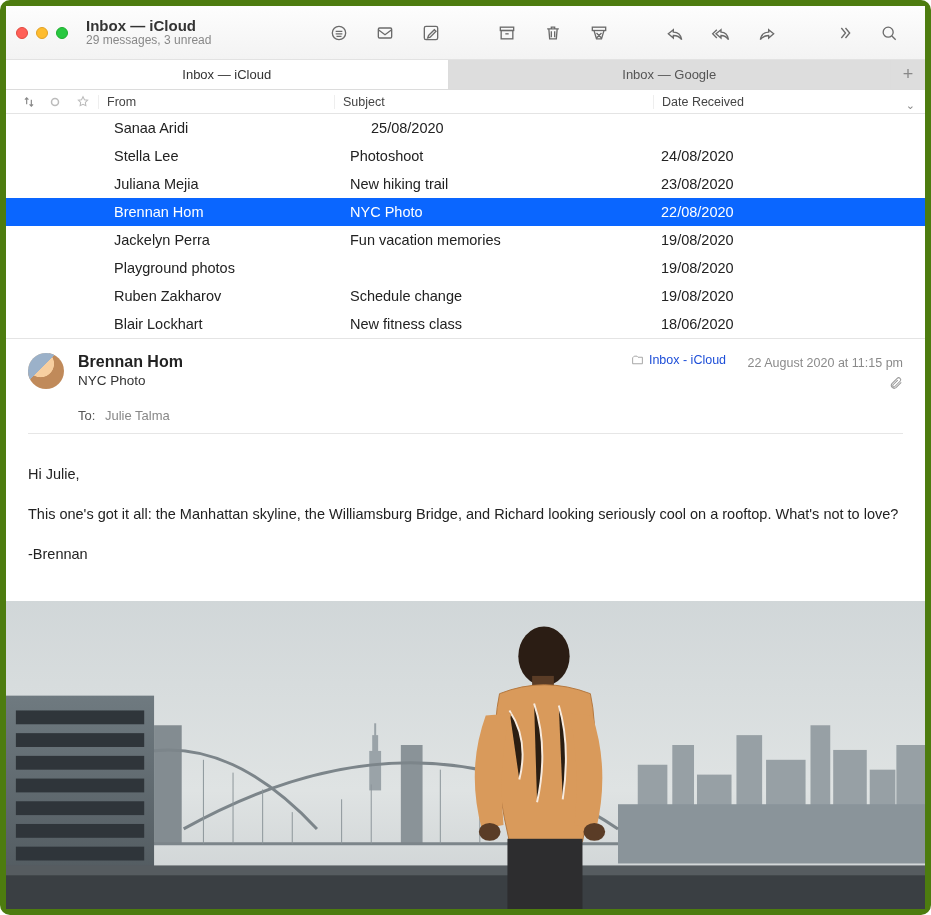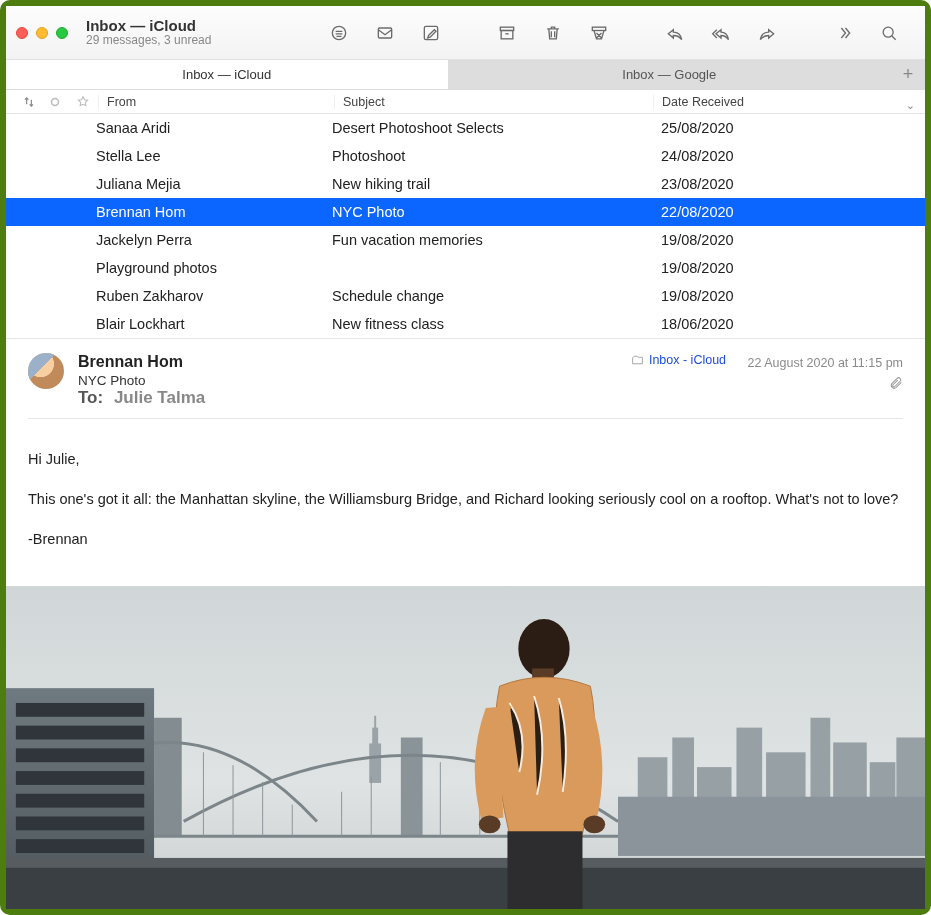--- a/index.html
+++ b/index.html
@@ -30,36 +30,36 @@
   .col-headers { height:24px; display:flex; align-items:center; font-size:12.5px; color:#444; border-bottom:1px solid #e4e4e4; background:#fff; padding-left:10px;}
   .ch-sort { width:26px; display:flex; align-items:center; justify-content:center; color:#888;}
   .ch-dot  { width:26px; display:flex; align-items:center; justify-content:center; color:#bbb;}
   .ch-flag { width:30px; display:flex; align-items:center; justify-content:center; color:#bbb;}
   .ch-from { width:236px; padding-left:8px; border-left:1px solid #eee;}
   .ch-subject { flex:1; padding-left:8px; border-left:1px solid #eee;}
   .ch-date { width:272px; padding-left:8px; border-left:1px solid #eee; position:relative;}
   .ch-date .chev { position:absolute; right:10px; top:4px; color:#888; font-size:11px;}
   
   .msg-list { }
-  .msg-row { height:28px; display:flex; align-items:center; font-size:14.5px; color:#222; padding-left:0;}
+  .msg-row { height:28px; display:flex; align-items:center; font-size:14.5px; color:#222; padding-left:18px;}
   .msg-row .c-sort{width:26px;} .msg-row .c-dot{width:26px;} .msg-row .c-flag{width:30px;}
   .msg-row .c-from{width:236px; padding-left:8px;}
   .msg-row .c-subject{flex:1; padding-left:8px;}
   .msg-row .c-date{width:272px; padding-left:8px;margin-left:21px;}
   .msg-row.selected { background:#0a66ff; color:#fff; }
   .msg-row.selected .c-from,.msg-row.selected .c-subject,.msg-row.selected .c-date{color:#fff;}
   
   .viewer { flex:1; display:flex; flex-direction:column; border-top:1px solid #e4e4e4; overflow:hidden;}
   .v-head { padding:14px 22px 8px 22px; }
   .v-top { display:flex; align-items:flex-start; }
   .avatar { width:36px; height:36px; border-radius:50%; background: radial-gradient(circle at 35% 30%, #f7cfa0 0 38%, #c08a5a 40% 100%); margin-right:14px; flex:none; position:relative; overflow:hidden;}
   .avatar::after{content:""; position:absolute; inset:0; background: linear-gradient(135deg,#9bb1c9 0 40%, transparent 40%);}
   .v-sender { font-size:16px; font-weight:700; color:#222; }
   .v-subject { font-size:13.5px; color:#333; margin-top:2px;}
-  .v-to-row { font-size:17px; color:#888; margin-top:0;font-weight:bold;}
+  .v-to-row { font-size:13px; color:#888; margin-top:20px;}
   .v-to-row .lbl{color:#555; margin-right:6px;}
   .v-meta { margin-left:auto; text-align:right; font-size:12.5px; color:#8a8a8a; }
   .v-meta .mailbox { display:inline-flex; align-items:center; gap:5px; color:#1d4ed8; margin-right:18px;}
   .v-meta .mailbox svg{width:13px;height:13px;stroke:#9a9a9a;fill:none;stroke-width:1.6;}
   .v-meta .attach { display:block; margin-top:6px; color:#9a9a9a;}
   .v-divider { height:1px; background:#e6e6e6; margin:10px 0 0 0;}
   
   .v-body { padding: 22px 22px 18px 22px; font-size:14.5px; color:#222; line-height:1.5;}
   .v-body p { margin-bottom:18px; }
   
@@ -188,21 +188,20 @@
     <div class="ch-subject">Subject</div>
     <div class="ch-date"><span>Date Received</span><span class="chev">⌄</span></div>
   </div>
 
   <div class="msg-list" id="msg-list">
       <div class="msg-row">
         <div class="c-sort"></div>
         <div class="c-dot"></div>
         <div class="c-flag"></div>
         <div class="c-from">Sanaa Aridi</div>
-        <div class="c-subject">Desert Photoshoot Selects</div>
         <div class="c-date">25/08/2020</div>
       </div>
       <div class="msg-row">
         <div class="c-sort"></div>
         <div class="c-dot"></div>
         <div class="c-flag"></div>
         <div class="c-from">Stella Lee</div>
         <div class="c-subject">Photoshoot</div>
         <div class="c-date">24/08/2020</div>
       </div>

